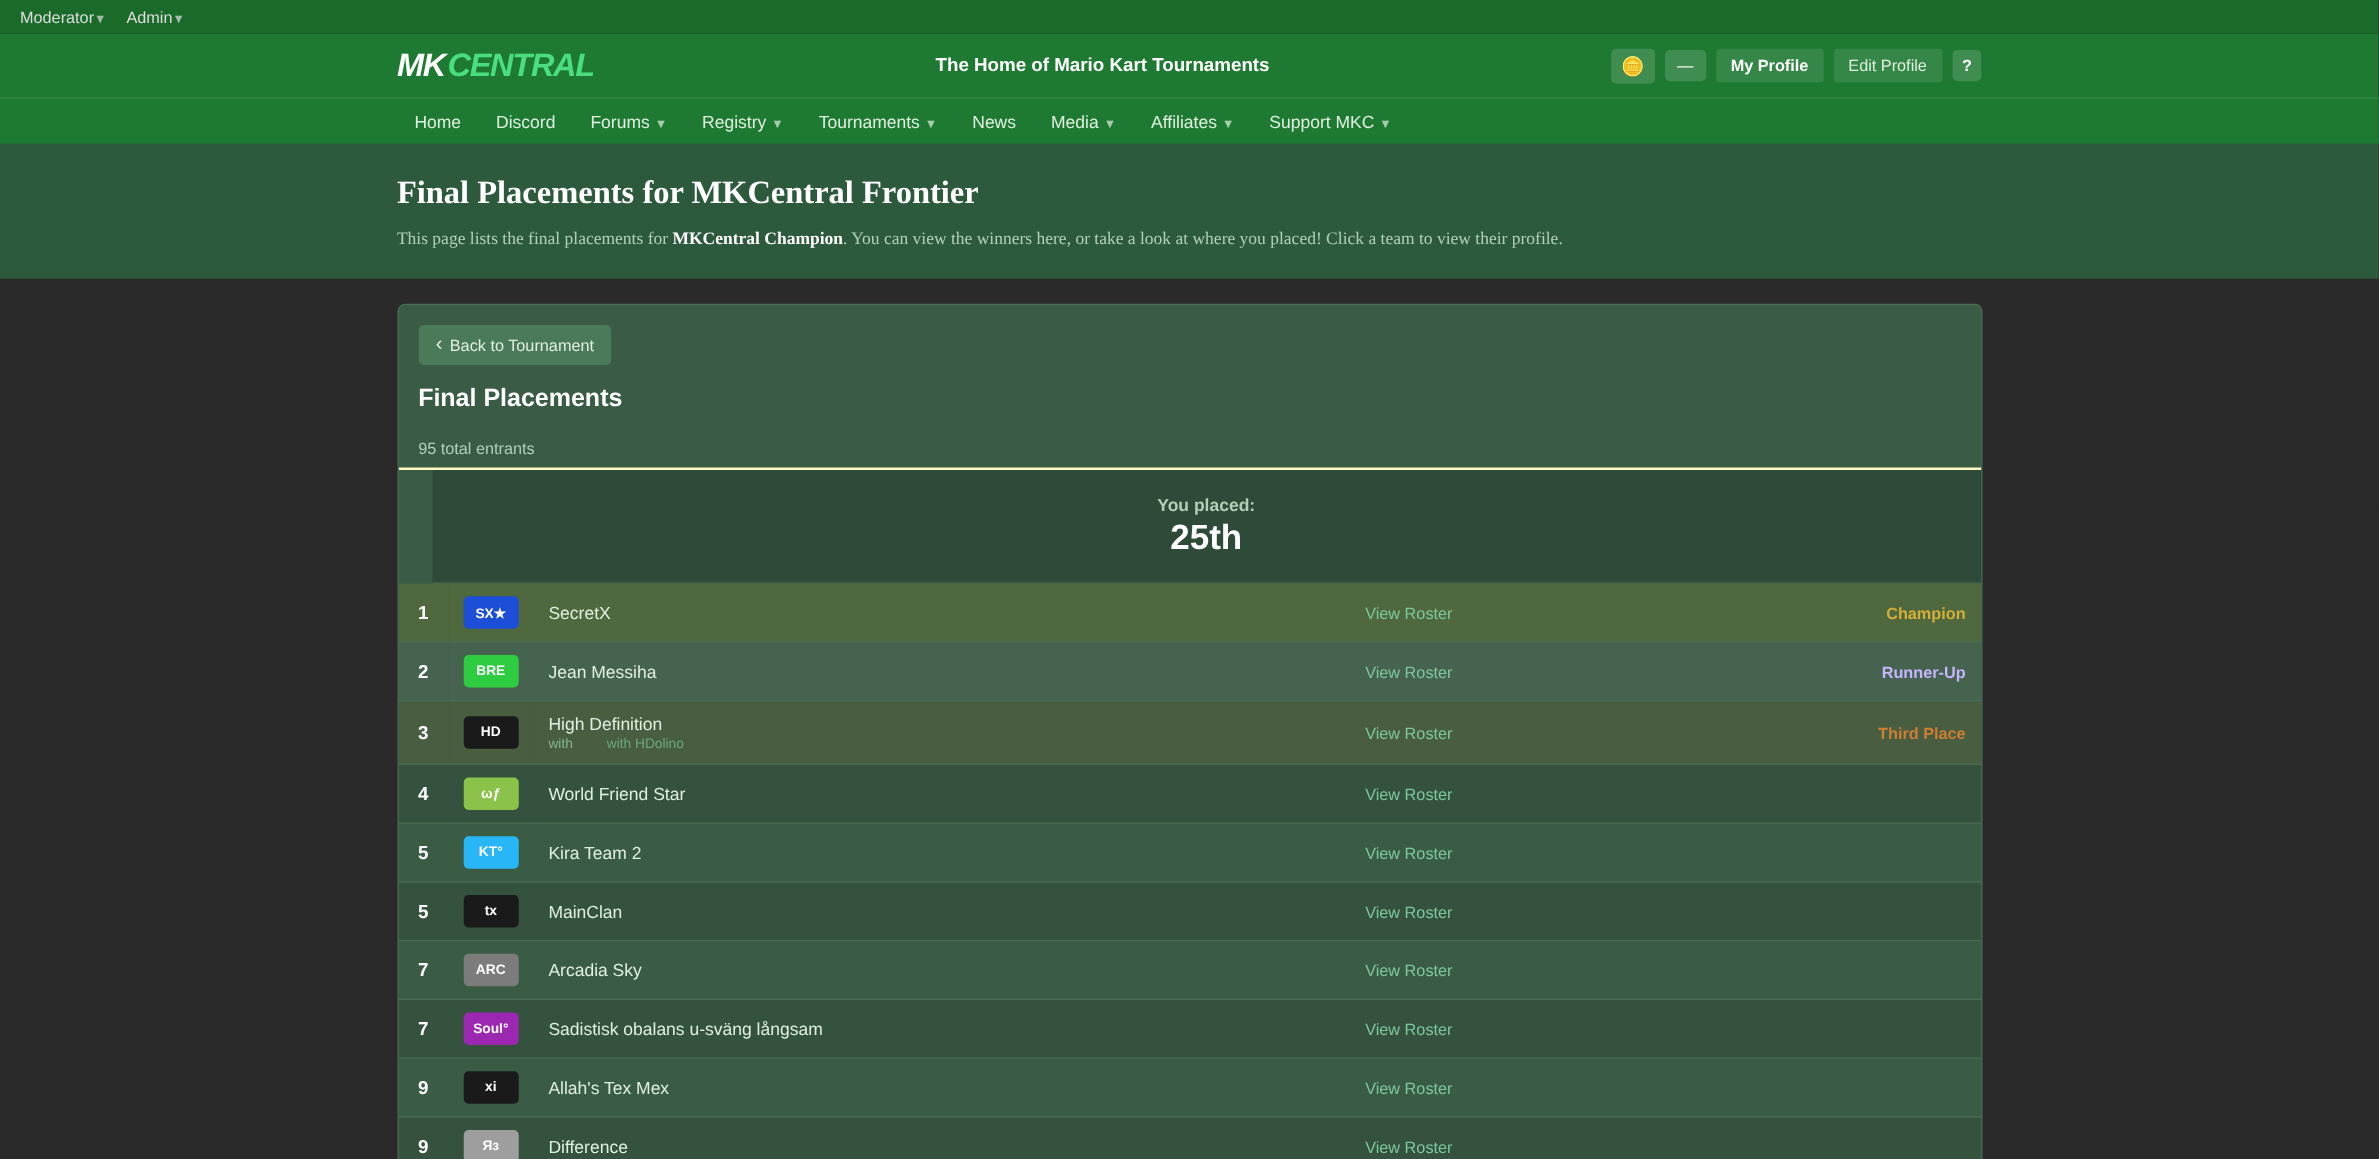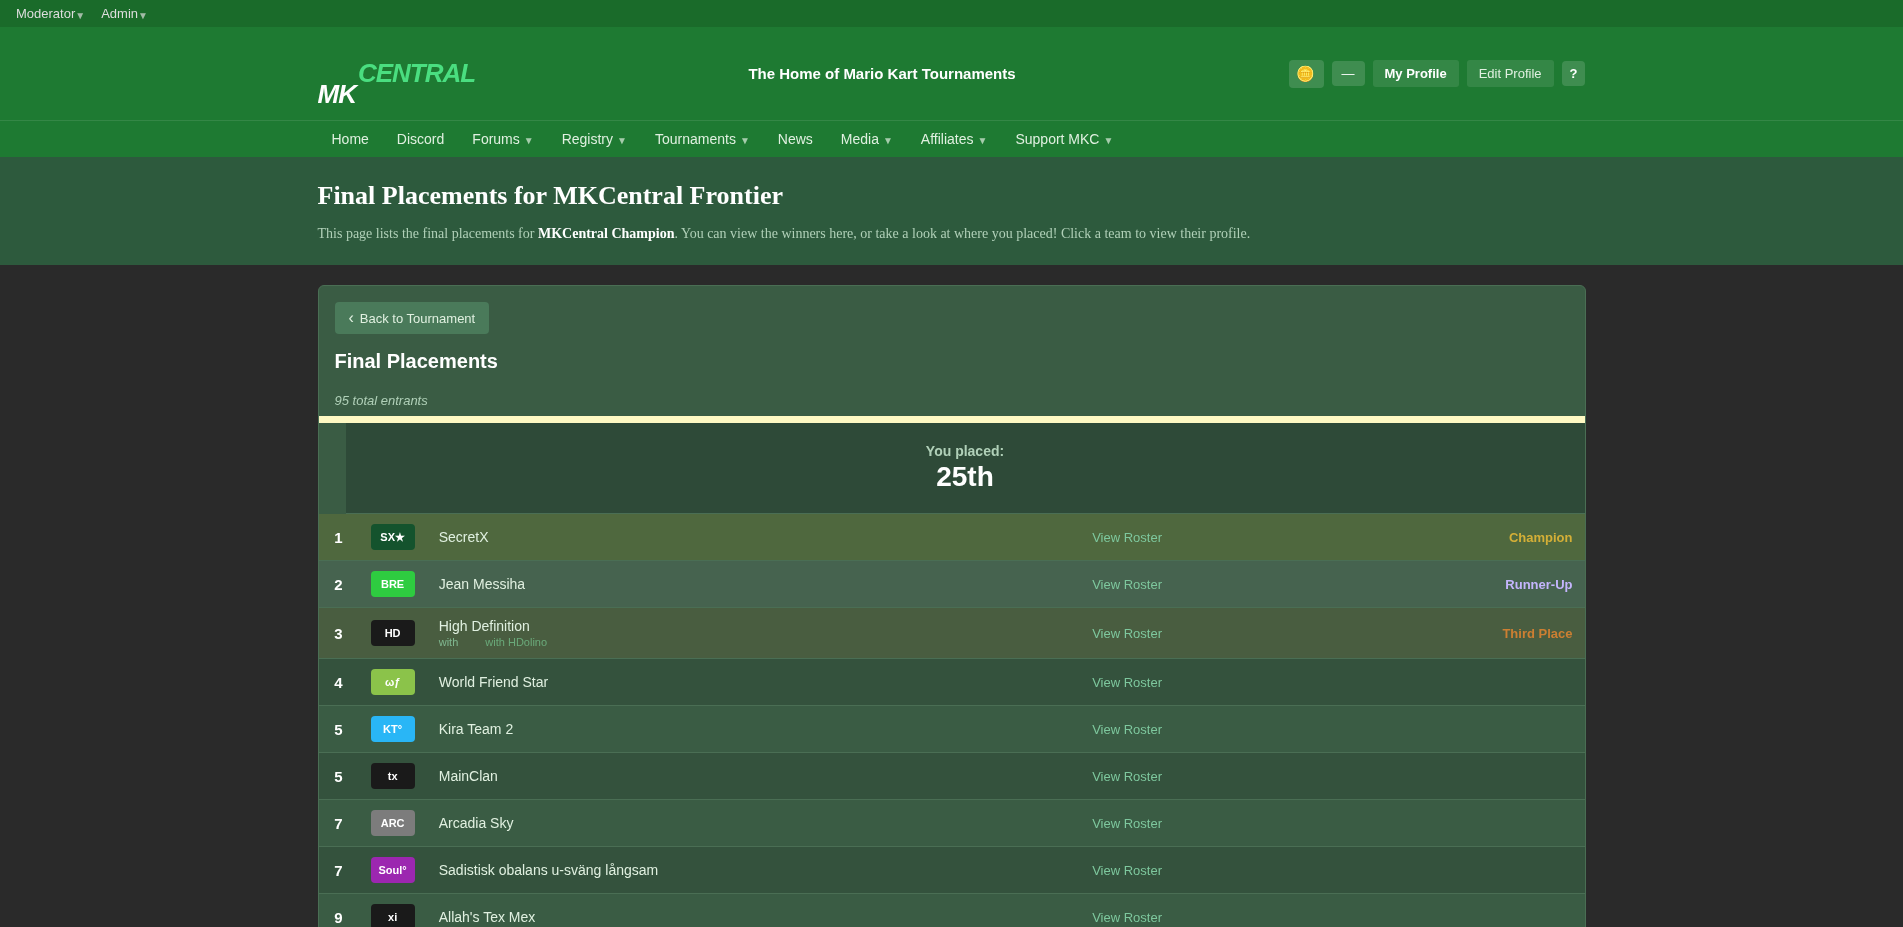--- a/index.html
+++ b/index.html
@@ -151,23 +151,22 @@
       font-size: 20px;
       font-weight: 700;
       color: #fff;
       padding: 0 16px 12px 16px;
     }
 
     .total-entrants {
       padding: 8px 16px;
       font-size: 13px;
       color: #b0d0b8;
-      border-bottom: 7px solid #fef9c3;
+      border-bottom: 2px solid #fef9c3;
       background: #3a5c44;
-      font-style: italic;
     }
 
     
     .placement-highlight {
       background: #2e4a38;
       text-align: center;
       padding: 20px;
       border-bottom: 1px solid #4a6e54;
       margin-left: 27px;
     }
@@ -267,21 +266,21 @@
   </span>
   <span>
     <span>Admin</span>
     <span class="chevron"></span>
   </span>
 </div>
 
 <div class="header">
   <div class="header-inner">
     <div style="display:flex;align-items:center;gap:2px;">
-      <span style="font-size:26px;font-weight:900;font-style:italic;color:#fff;letter-spacing:-1px;margin-top:42px;">MK</span>
+      <span style="font-size:26px;font-weight:900;font-style:italic;color:#fff;letter-spacing:-1px;">MK</span>
       <span style="font-size:26px;font-weight:900;font-style:italic;color:#4ade80;letter-spacing:-1px;">CENTRAL</span>
     </div>
     <div class="header-tagline">The Home of Mario Kart Tournaments</div>
     <div class="header-actions">
       <button class="icon-btn">🪙</button>
       <button class="dash-btn">—</button>
       <button class="nav-btn active">My Profile</button>
       <button class="nav-btn">Edit Profile</button>
       <button class="icon-btn" style="font-size:13px;font-weight:700;">?</button>
     </div>
@@ -326,21 +325,21 @@
     <div class="placement-highlight">
       <div class="placed-label">You placed:</div>
       <div class="placed-rank">25th</div>
     </div>
 
     <table class="placements-table">
       <tbody id="placements-body">
       <tr class="row-1">
     <td class="rank-cell">1</td>
     <td class="tag-cell">
-      <span class="team-tag" style="background:#14532d;color:#fff;">SX★</span>
+      <span class="team-tag" style="background:#1d4ed8;color:#fff;">SX★</span>
     </td>
     <td class="name-cell">
       <div>SecretX</div>
     </td>
     <td>
       <a class="view-roster">View Roster</a>
     </td>
     <td class="award-cell award-champion">Champion</td>
   </tr>
           <tr class="row-2">

